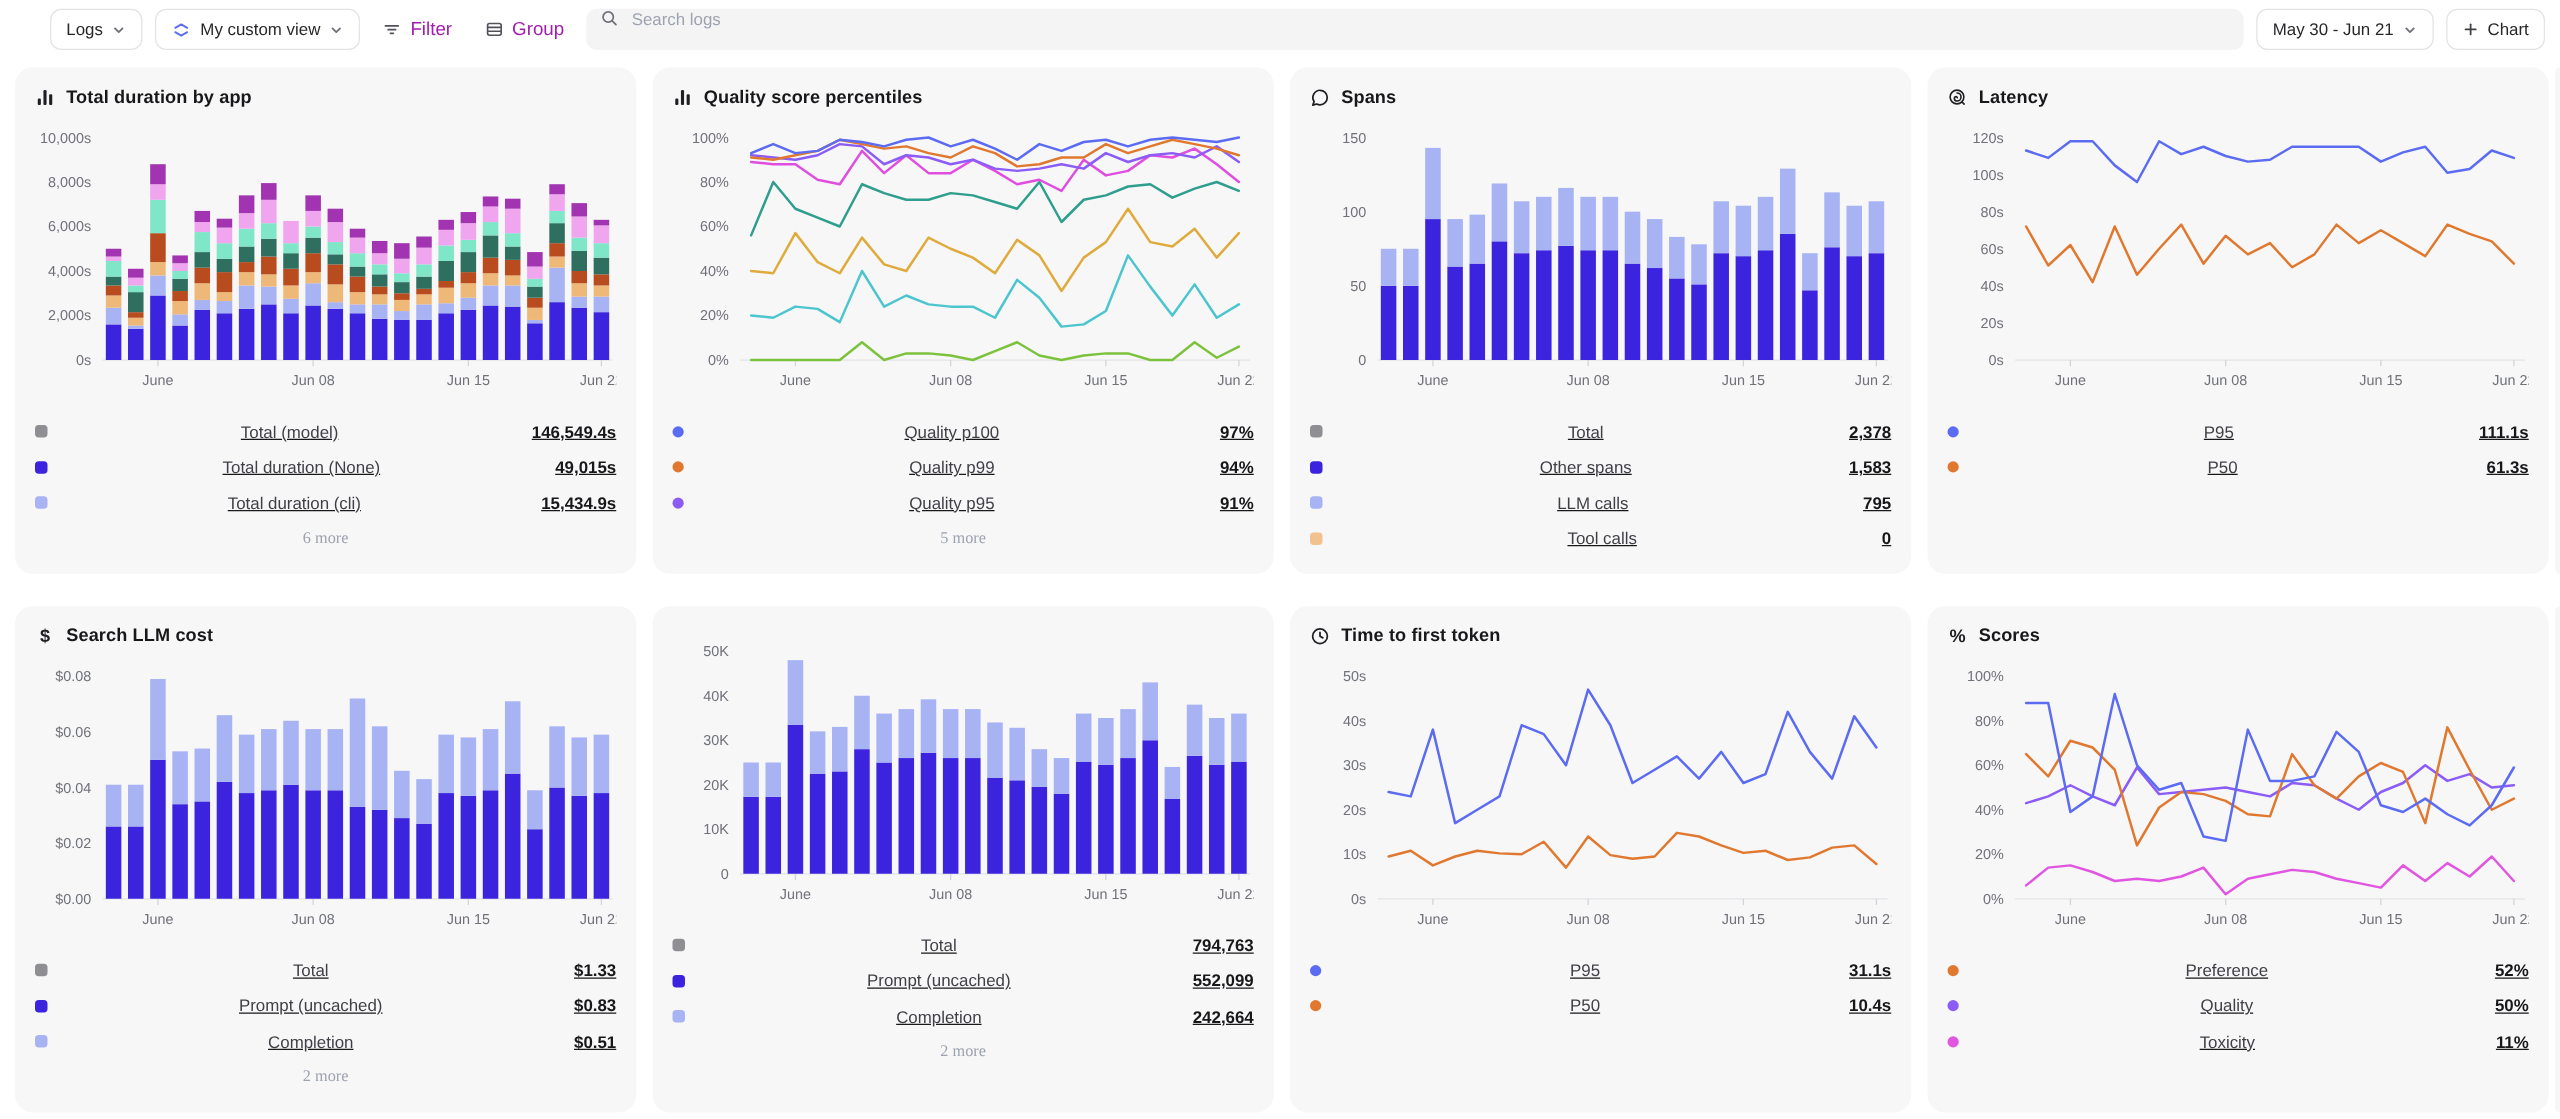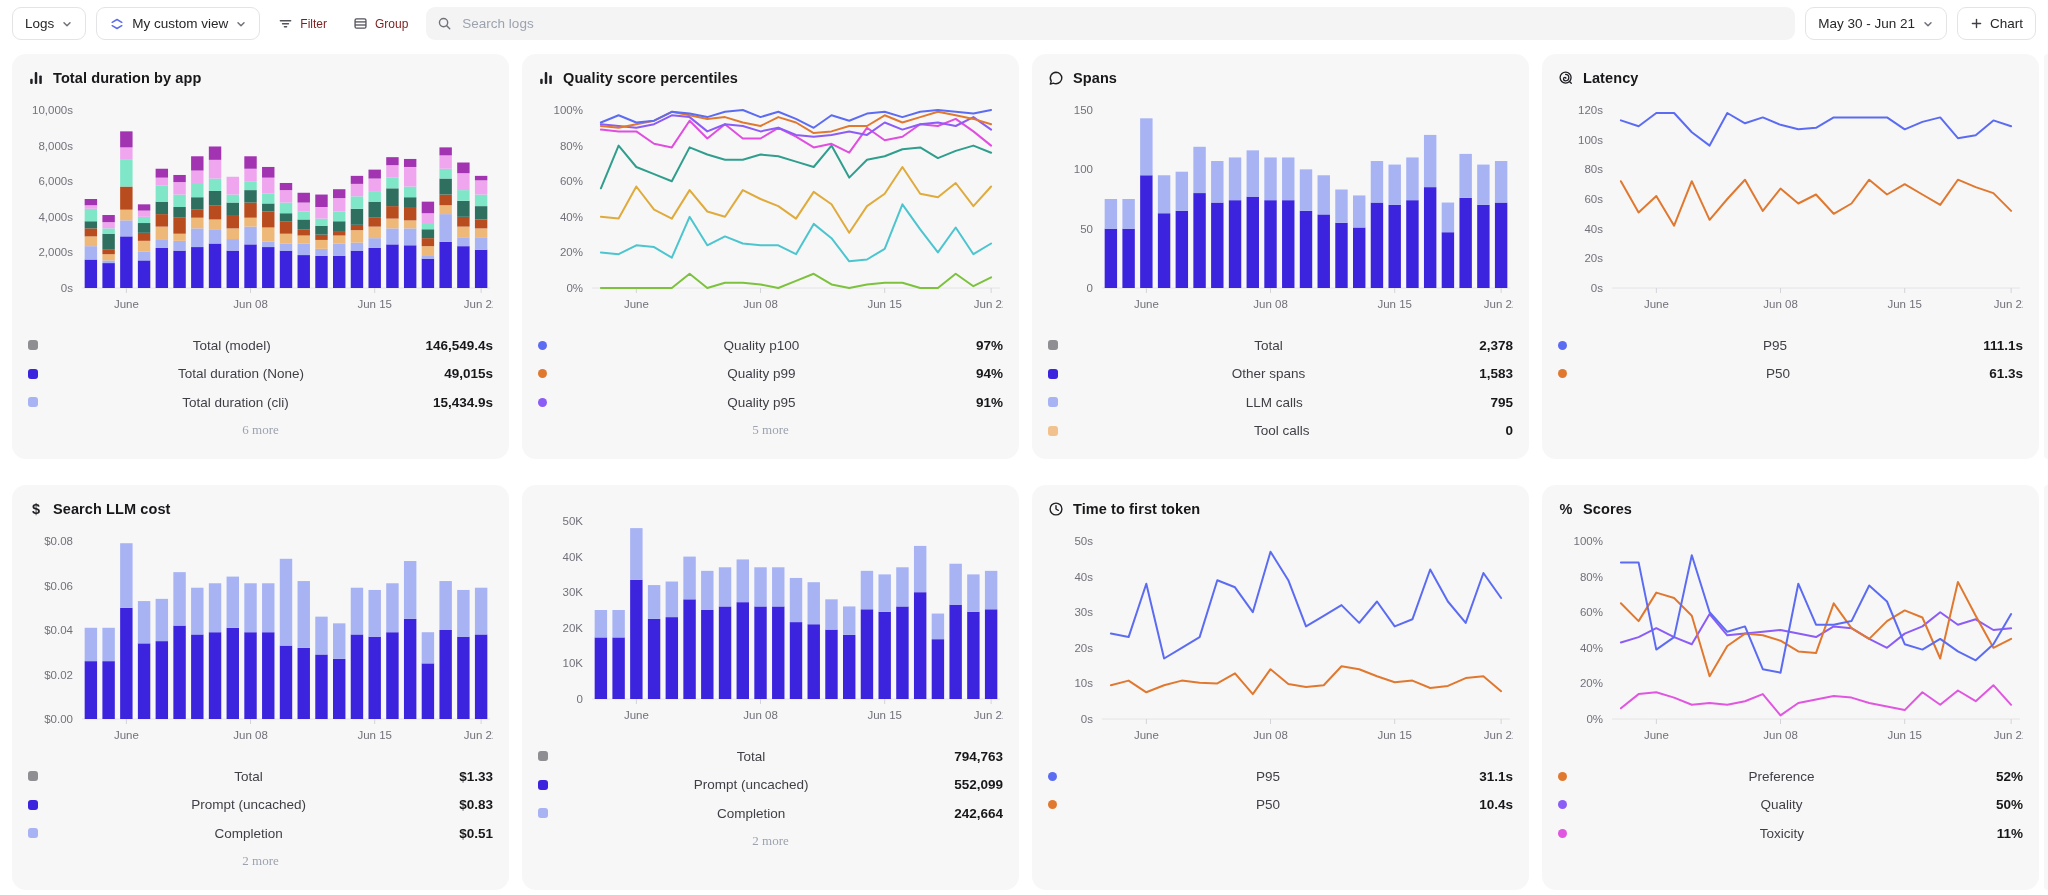--- a/index.html
+++ b/index.html
@@ -1,32 +1,32 @@
 <!DOCTYPE html>
 <html><head>
 <meta charset="utf-8">
 <style>
   html,body{margin:0;padding:0;}
   body{width:2048px;height:895px;background:#ffffff;overflow:hidden;
        font-family:"Liberation Sans","DejaVu Sans",sans-serif;color:#18181b;position:relative;}
-  .topbar{display:flex;align-items:center;gap:10px;height:46px;box-sizing:border-box;padding:7px 12px 6px 12px;background:#fff;}
+  .topbar{display:flex;align-items:center;gap:10px;height:46px;box-sizing:border-box;padding:7px 12px 6px 12px;background:#fff;margin-left:28px;}
   .btn{display:inline-flex;align-items:center;gap:7px;border:1px solid #e4e4e7;border-radius:9px;
        padding:0 12px;height:33px;font-size:13.5px;font-weight:500;color:#27272a;background:#fff;cursor:pointer;white-space:nowrap;box-sizing:border-box;}
   .ghost{display:inline-flex;align-items:center;gap:7px;border:none;background:transparent;height:33px;
-       padding:0 8px;font-size:12px;font-weight:500;color:#7f1d1d;cursor:pointer;white-space:nowrap;}
-  .search{flex:1;display:flex;align-items:center;gap:8px;background:#f4f4f5;border-radius:9px;height:33px;padding:0 11px;box-sizing:border-box;}
+       padding:0 8px;font-size:15px;font-weight:500;color:#a21caf;cursor:pointer;white-space:nowrap;}
+  .search{flex:1;display:flex;align-items:flex-start;gap:8px;background:#f4f4f5;border-radius:9px;height:33px;padding:0 11px;box-sizing:border-box;}
   .search input{flex:1;border:none;outline:none;background:transparent;font-size:13.5px;color:#18181b;font-family:inherit;}
   .search input::placeholder{color:#9ca3af;}
   .grid{display:grid;grid-template-columns:repeat(4,497px);gap:26px 13px;padding:8px 0 0 12px;text-align:center;}
   .card{background:#f7f7f8;border-radius:14px;height:405px;box-sizing:border-box;padding:14px 16px;}
   .card-header{display:flex;align-items:center;gap:9px;height:20px;}
   .card-title{font-size:14.5px;font-weight:600;color:#18181b;letter-spacing:.1px;}
   svg.chart{display:block;margin-top:8px;overflow:hidden;}
   .legend{margin-top:3px;}
-  .legend-row{display:flex;align-items:center;gap:26px;height:28.5px;}
+  .legend-row{display:flex;align-items:center;gap:26px;height:28.5px;text-decoration:underline;}
   .mk-square{width:10px;height:10px;border-radius:3px;flex:0 0 auto;}
   .mk-circle{width:9px;height:9px;border-radius:50%;flex:0 0 auto;}
   .legend-label{flex:1;font-size:13.5px;color:#3f3f46;}
   .legend-value{font-size:13.5px;font-weight:700;color:#18181b;}
   .more{font-size:13px;color:#9ca3af;margin-top:5px;font-family:Liberation Serif, serif;}
   .sliver{position:absolute;right:0;width:4px;height:405px;background:#f7f7f8;border-radius:4px 0 0 4px;}
   .axis-label{font-size:11.5px;fill:#71717a;}
   .icon16{flex:0 0 auto;display:inline-flex;}
 </style>
 </head>

